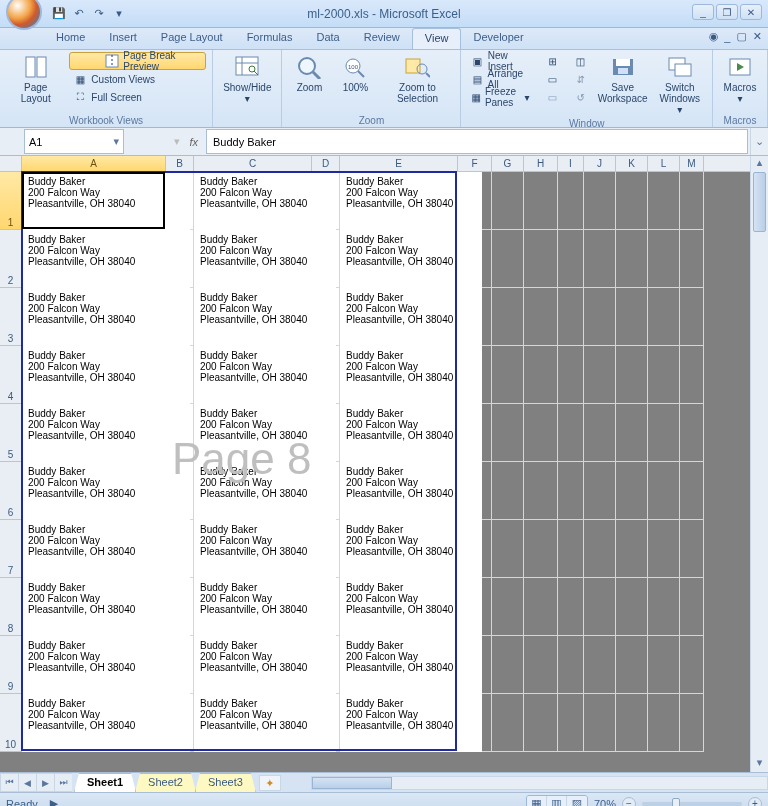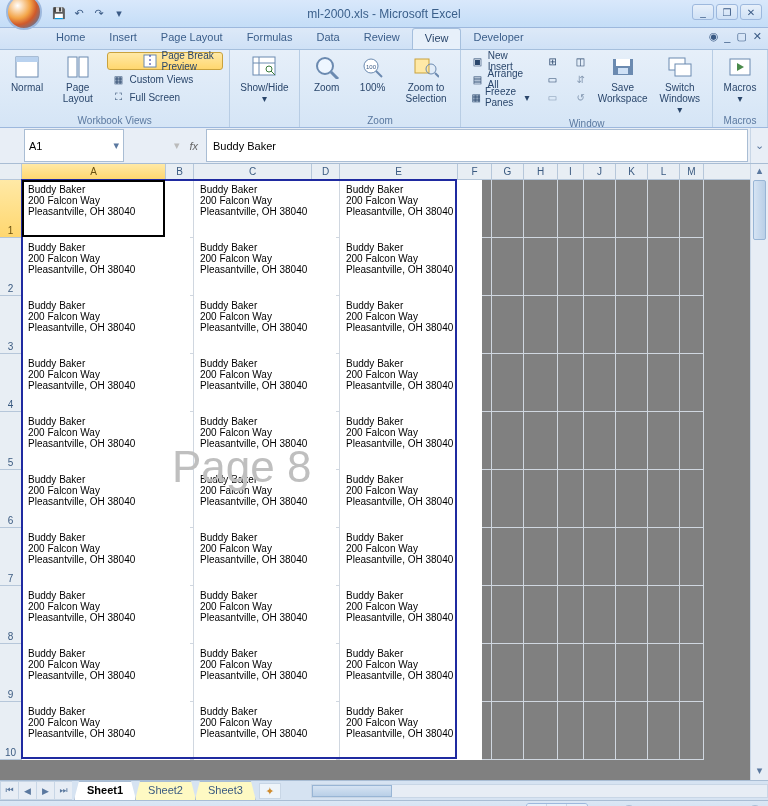--- a/index.html
+++ b/index.html
@@ -27,21 +27,21 @@
   .group-body { display:flex; gap:4px; flex:1; }
   .group-label { text-align:center; color:#5a789f; font-size:10px; padding: 1px 0; }
   .big-btn { display:flex; flex-direction:column; align-items:center; justify-content:flex-start; padding: 2px 4px; min-width: 42px; cursor:pointer; border-radius:3px; color:#2a466b; font-size:10px; text-align:center; }
   .big-btn .ico { width:28px; height:26px; margin-bottom:2px; display:flex; align-items:center; justify-content:center; }
   .stack { display:flex; flex-direction:column; gap:0; justify-content:flex-start; }
   .med-btn { display:flex; align-items:center; gap:4px; padding:1px 4px; cursor:pointer; border-radius:3px; color:#2a466b; font-size:10px; height:18px;}
   .med-btn.active { background: linear-gradient(#ffe9a6,#ffd76f); border:1px solid #c9a23d;padding-left:35px;}
   .ico-sm { width:14px; height:14px; display:inline-flex; align-items:center; justify-content:center;}
 
   
-  .fx-row { height: 36px; display:flex; align-items:stretch; border-bottom:1px solid #a9bdd4; background:#e8eef6; }
+  .fx-row { height: 28px; display:flex; align-items:stretch; border-bottom:1px solid #a9bdd4; background:#e8eef6; }
   .name-box { width:100px; border:1px solid #a9bdd4; background:#fff; display:flex; align-items:center; padding:0 4px; margin:1px 0 1px 24px; position:relative; font-size:11px;}
   .name-box .dd { margin-left:auto; color:#5a789f; }
   .fx-icons { width:82px; display:flex; align-items:center; justify-content:flex-end; gap:10px; padding-right:8px; color:#666; }
   .formula-bar { flex:1; border:1px solid #a9bdd4; background:#fff; display:flex; align-items:center; padding:0 6px; margin:1px 2px 1px 0; font-size:11px; }
   .fb-expand { width:18px; display:flex; align-items:center; justify-content:center; border-left:1px solid #c8d6e6; color:#5a789f; cursor:pointer;}
 
   
   .grid-wrap { position:relative; height: 616px; background:#808080; }
   .corner { position:absolute; left:0; top:0; width:22px; height:16px; background:#e8eef4; border-right:1px solid #b6c7da; border-bottom:1px solid #b6c7da; }
   .col-headers { position:absolute; top:0; left:22px; right:18px; height:16px; background:#e8eef4; display:flex; border-bottom:1px solid #b6c7da;}
@@ -132,29 +132,20 @@
     <span>✕</span>
   </div>
 </div>
 
 <div class="ribbon">
   <div class="group">
     <div class="group-body">
       <div class="big-btn">
         <div class="ico">
             <svg width="24" height="22">
-              <rect x="1" y="1" width="22" height="20" fill="#fff" stroke="#6b8ab0"></rect>
-              <rect x="1" y="1" width="22" height="5" fill="#b9d2ef"></rect>
-            </svg>
-          </div>
-        <span>Normal</span>
-      </div>
-      <div class="big-btn">
-        <div class="ico">
-            <svg width="24" height="22">
               <rect x="2" y="1" width="9" height="20" fill="#fff" stroke="#6b8ab0"></rect>
               <rect x="13" y="1" width="9" height="20" fill="#fff" stroke="#6b8ab0"></rect>
             </svg>
           </div>
         <span>Page
 Layout</span>
       </div>
       <div class="stack">
         <div class="med-btn active">
           <span class="ico-sm">

